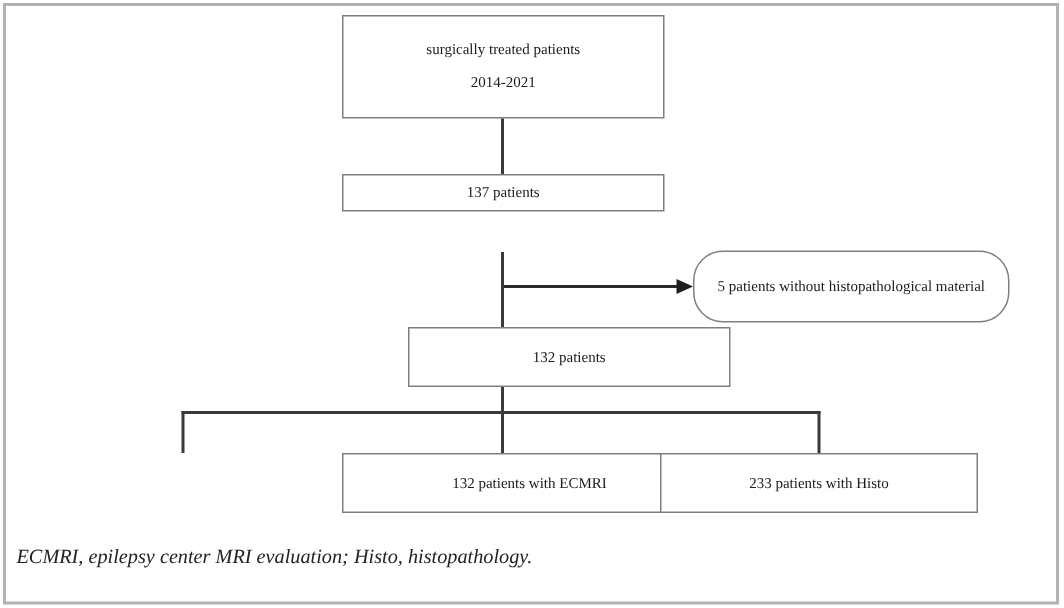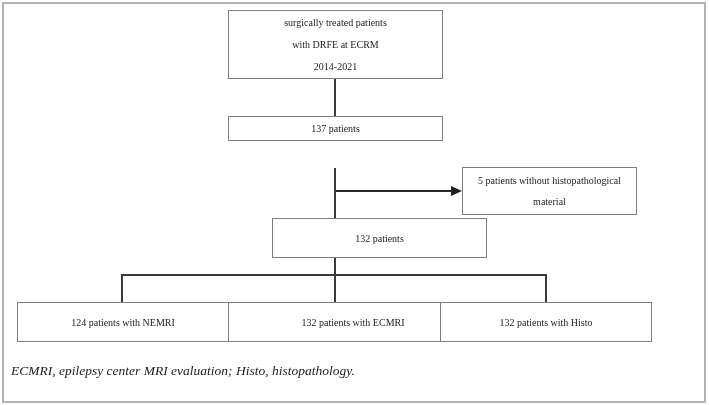--- a/index.html
+++ b/index.html
@@ -24,21 +24,21 @@
     display: flex;
     flex-direction: column;
     align-items: center;
     justify-content: center;
     text-align: center;
     font-size: 10px;
     line-height: 21px;
   }
   .box-top    { left: 228px; top: 10px;  width: 215px; height: 69px; line-height: 22px; }
   .box-137    { left: 228px; top: 116px; width: 215px; height: 25px; }
-  .box-side   { left: 462px; top: 167px; width: 175px; height: 48px; padding: 0 8px; }
+  .box-side   { left: 462px; top: 167px; width: 211px; height: 48px; padding: 0 8px; border-radius: 20px; }
   .box-132    { left: 228px; top: 218px; width: 215px; height: 40px; margin-left: 44px; }
   .box-nemri  { left: 17px;  top: 302px; width: 212px; height: 40px; }
   .box-ecmri  { left: 228px; top: 302px; width: 250px; height: 40px; }
   .box-histo  { left: 440px; top: 302px; width: 212px; height: 40px; }
 
   .line { position: absolute; background: #3a3a3a; }
   .vline1   { left: 334px; top: 79px;  width: 2px;   height: 49px; }
   .vline2   { left: 334px; top: 168px; width: 2px;   height: 50px; }
   .vline3   { left: 334px; top: 258px; width: 2px;   height: 17px; }
   .arrow-line { left: 336px; top: 190px; width: 116px; height: 2px; background:#2a2a2a; }
@@ -64,21 +64,20 @@
 </style>
 </head>
 <body>
 
 <div class="stage">
 
   <div class="outer-border"></div>
 
   <div class="fbox box-top">
     <div>surgically treated patients</div>
-    <div>with DRFE at ECRM</div>
     <div>2014-2021</div>
   </div>
 
   <div class="line vline1"></div>
 
   <div class="fbox box-137">
     <div>137 patients</div>
   </div>
 
   <div class="line vline2"></div>
@@ -93,27 +92,24 @@
   <div class="fbox box-132">
     <div>132 patients</div>
   </div>
 
   <div class="line vline3"></div>
   <div class="line branch-h"></div>
   <div class="line drop-left"></div>
   <div class="line drop-mid"></div>
   <div class="line drop-right"></div>
 
-  <div class="fbox box-nemri">
-    <div>124 patients with NEMRI</div>
-  </div>
   <div class="fbox box-ecmri">
     <div>132 patients with ECMRI</div>
   </div>
   <div class="fbox box-histo">
-    <div>132 patients with Histo</div>
+    <div>233 patients with Histo</div>
   </div>
 
   <div class="figure-key">
     <div>ECMRI, epilepsy center MRI evaluation; Histo, histopathology.</div>
   </div>
 
 </div>
 
 </body></html>

